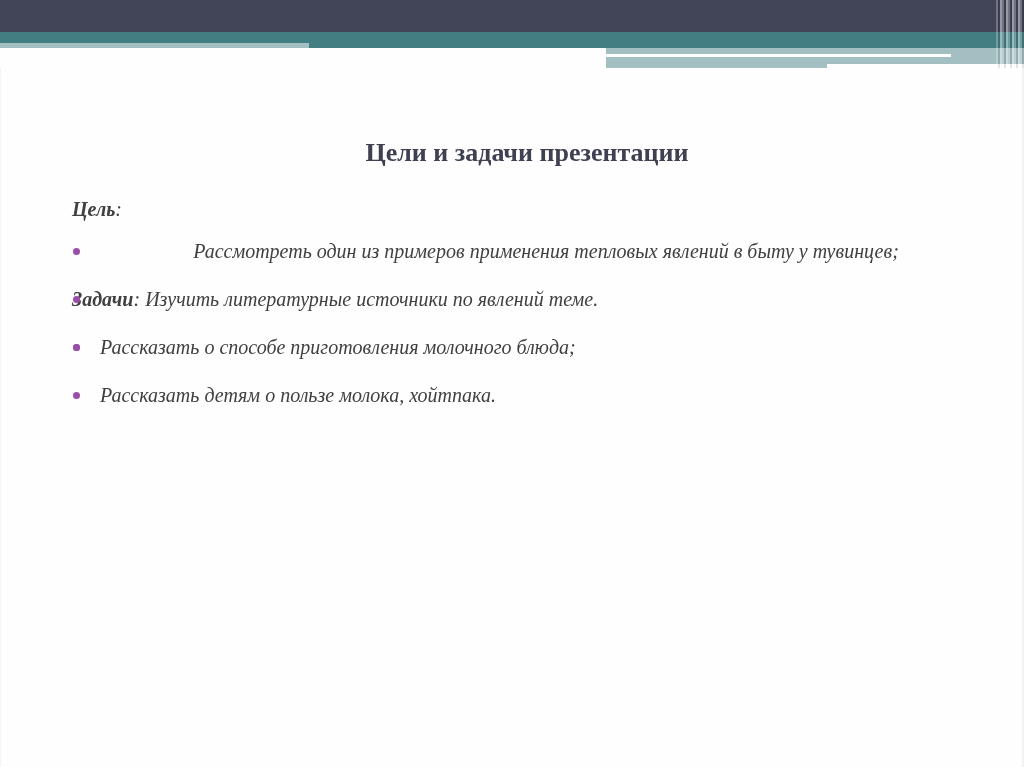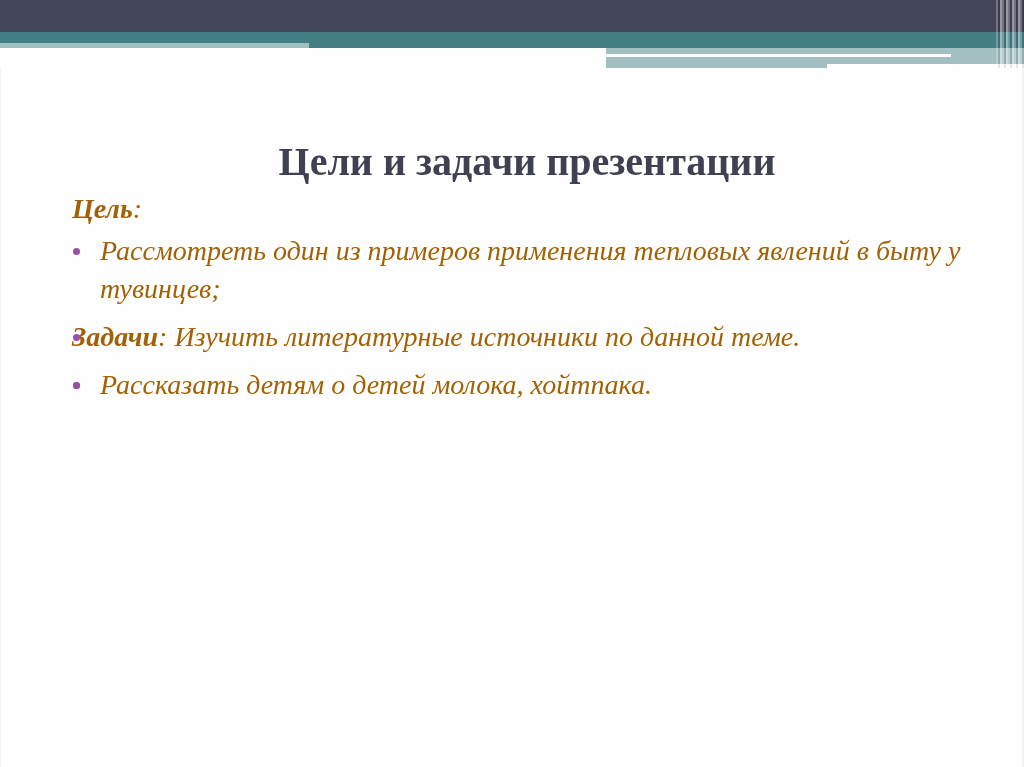--- a/index.html
+++ b/index.html
@@ -68,36 +68,36 @@
     }
 
     
     .title {
       position: absolute;
       left: 0; top: 138px;
       width: 1024px;
       text-align: center;
       font-family: "Liberation Serif", serif;
       font-weight: bold;
-      font-size: 40px;
+      font-size: 26px;
       color: #3f4052;
       padding-left: 30px;
       box-sizing: border-box;
     }
 
     
     .content {
       position: absolute;
       left: 72px; top: 190px;
       width: 920px;
       font-family: "Liberation Serif", serif;
       font-style: italic;
-      font-size: 28px;
+      font-size: 20px;
       line-height: 38px;
-      color: #a16207;
+      color: #404040;
     }
     .heading-line { margin: 0; }
     .heading-line .kw {
       font-weight: bold;
       font-style: italic;
     }
     .list {
       list-style: none;
       margin: 0;
       padding: 0;
@@ -107,21 +107,21 @@
       padding-left: 28px;
       margin-bottom: 10px;
     }
     .bullet {
       position: absolute;
       left: 1px; top: 16px;
       width: 7px; height: 7px;
       border-radius: 50%;
       background: #9b4ea8;
     }
-    .list-after-heading { margin-top: 4px; }
+    .list-after-heading { margin-top: 4px; text-align: center; }
     .tasks-heading { margin-top: 0; margin-bottom: 4px; }
   </style>
 </head>
 <body>
 
 <div class="slide">
   <div class="band-dark"></div>
   <div class="band-teal"></div>
   <div class="band-light-left"></div>
   <div class="band-light-right"></div>
@@ -139,25 +139,29 @@
     <ul class="list list-after-heading">
       <li>
         <span class="bullet"></span>
         <span>Рассмотреть один из примеров применения тепловых явлений в быту у тувинцев;</span>
       </li>
       <li>
         <span class="bullet"></span>
       </li>
     </ul>
 
-    <p class="heading-line tasks-heading"><span class="kw">Задачи</span><span>:</span><span> Изучить литературные источники по данной теме.</span></p>
+    <p class="heading-line tasks-heading"><span class="kw">Задачи</span><span>:</span><span> Изучить литературные источники по явлений теме.</span></p>
 
     <ul class="list">
       <li>
         <span class="bullet"></span>
       </li>
       <li>
         <span class="bullet"></span>
-        <span>Рассказать детям о детей молока, хойтпака.</span>
+        <span>Рассказать о способе приготовления молочного блюда;</span>
+      </li>
+      <li>
+        <span class="bullet"></span>
+        <span>Рассказать детям о пользе молока, хойтпака.</span>
       </li>
     </ul>
   </div>
 </div>
 
 </body></html>

